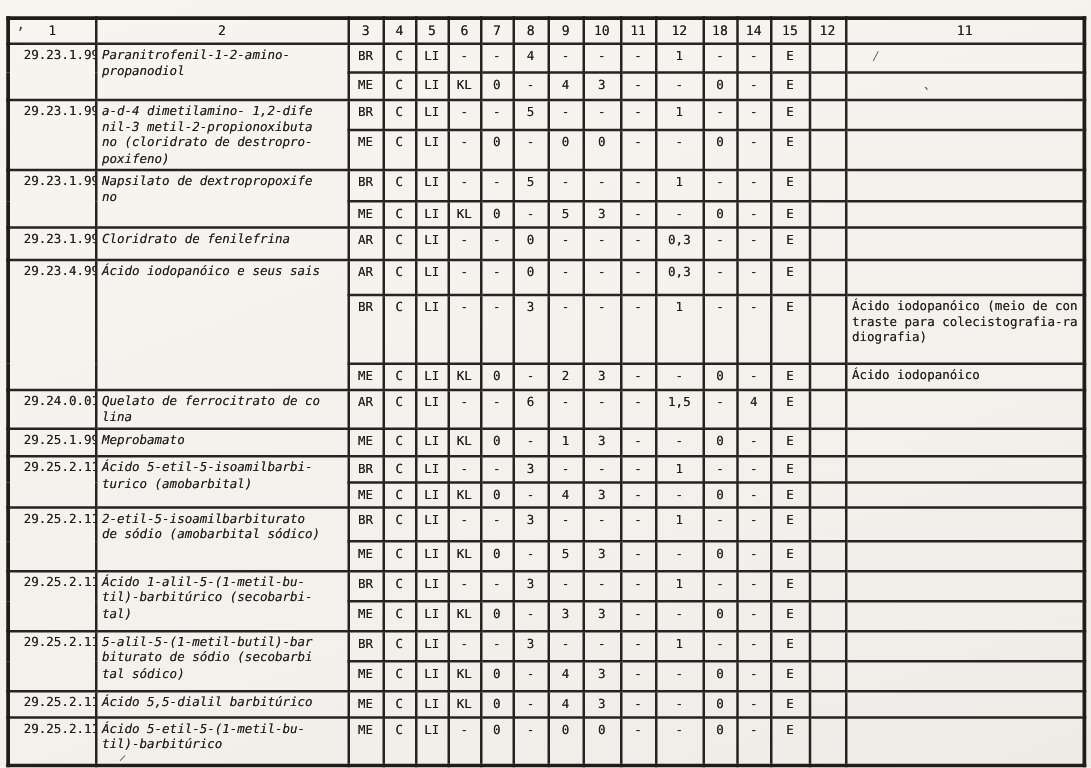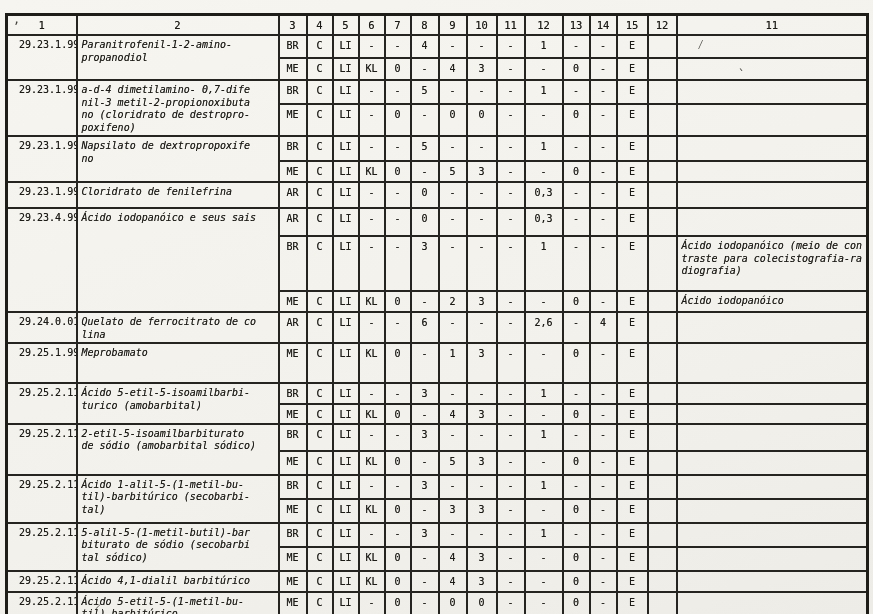--- a/index.html
+++ b/index.html
@@ -60,21 +60,20 @@
     vertical-align: top;
     padding: 3px 1px 1px 4px;
     white-space: pre-line;
     font-style: italic;
   }
   .doc-table td.note-cell {
     text-align: left;
     vertical-align: top;
     padding: 3px 1px 1px 4px;
     white-space: pre-line;
-    font-style: italic;
   }
   
   col.c1{width:70px} col.c2{width:202px} col.c3{width:28px} col.c4{width:26px}
   col.c5{width:26px} col.c6{width:26px} col.c7{width:26px} col.c8{width:28px}
   col.c9{width:28px} col.c10{width:30px} col.c11{width:28px} col.c12{width:38px}
   col.c13{width:27px} col.c14{width:27px} col.c15{width:31px} col.c16{width:29px}
   col.c17{width:191px}
   .artifact {
     position: absolute;
     font-size: 12px;
@@ -114,21 +113,21 @@
           <th>3</th>
           <th>4</th>
           <th>5</th>
           <th>6</th>
           <th>7</th>
           <th>8</th>
           <th>9</th>
           <th>10</th>
           <th>11</th>
           <th>12</th>
-          <th>13</th>
+          <th>18</th>
           <th>14</th>
           <th>15</th>
           <th>12</th>
           <th>11</th>
         </tr>
       </thead>
     <tbody>
         <tr style="height: 23px;">
           <td class="code-cell" rowspan="2">29.23.1.99</td>
           <td class="name-cell" rowspan="2">Paranitrofenil-1-2-amino-
@@ -161,21 +160,21 @@
           <td class="val-cell">-</td>
           <td class="val-cell">-</td>
           <td class="val-cell">0</td>
           <td class="val-cell">-</td>
           <td class="val-cell">E</td>
           <td class="val-cell"></td>
           <td class="note-cell"></td>
         </tr>
         <tr style="height: 24px;">
           <td class="code-cell" rowspan="2">29.23.1.99</td>
-          <td class="name-cell" rowspan="2">a-d-4 dimetilamino- 0,7-dife
+          <td class="name-cell" rowspan="2">a-d-4 dimetilamino- 1,2-dife
 nil-3 metil-2-propionoxibuta
 no (cloridrato de destropro-
 poxifeno)</td>
           <td class="val-cell">BR</td>
           <td class="val-cell">C</td>
           <td class="val-cell">LI</td>
           <td class="val-cell">-</td>
           <td class="val-cell">-</td>
           <td class="val-cell">5</td>
           <td class="val-cell">-</td>
@@ -322,28 +321,28 @@
 lina</td>
           <td class="val-cell">AR</td>
           <td class="val-cell">C</td>
           <td class="val-cell">LI</td>
           <td class="val-cell">-</td>
           <td class="val-cell">-</td>
           <td class="val-cell">6</td>
           <td class="val-cell">-</td>
           <td class="val-cell">-</td>
           <td class="val-cell">-</td>
-          <td class="val-cell">2,6</td>
+          <td class="val-cell">1,5</td>
           <td class="val-cell">-</td>
           <td class="val-cell">4</td>
           <td class="val-cell">E</td>
           <td class="val-cell"></td>
           <td class="note-cell"></td>
         </tr>
-        <tr style="height: 40px;">
+        <tr style="height: 22px;">
           <td class="code-cell" rowspan="1">29.25.1.99</td>
           <td class="name-cell" rowspan="1">Meprobamato</td>
           <td class="val-cell">ME</td>
           <td class="val-cell">C</td>
           <td class="val-cell">LI</td>
           <td class="val-cell">KL</td>
           <td class="val-cell">0</td>
           <td class="val-cell">-</td>
           <td class="val-cell">1</td>
           <td class="val-cell">3</td>
@@ -500,21 +499,21 @@
           <td class="val-cell">-</td>
           <td class="val-cell">-</td>
           <td class="val-cell">0</td>
           <td class="val-cell">-</td>
           <td class="val-cell">E</td>
           <td class="val-cell"></td>
           <td class="note-cell"></td>
         </tr>
         <tr style="height: 21px;">
           <td class="code-cell" rowspan="1">29.25.2.11</td>
-          <td class="name-cell" rowspan="1">Ácido 4,1-dialil barbitúrico</td>
+          <td class="name-cell" rowspan="1">Ácido 5,5-dialil barbitúrico</td>
           <td class="val-cell">ME</td>
           <td class="val-cell">C</td>
           <td class="val-cell">LI</td>
           <td class="val-cell">KL</td>
           <td class="val-cell">0</td>
           <td class="val-cell">-</td>
           <td class="val-cell">4</td>
           <td class="val-cell">3</td>
           <td class="val-cell">-</td>
           <td class="val-cell">-</td>

